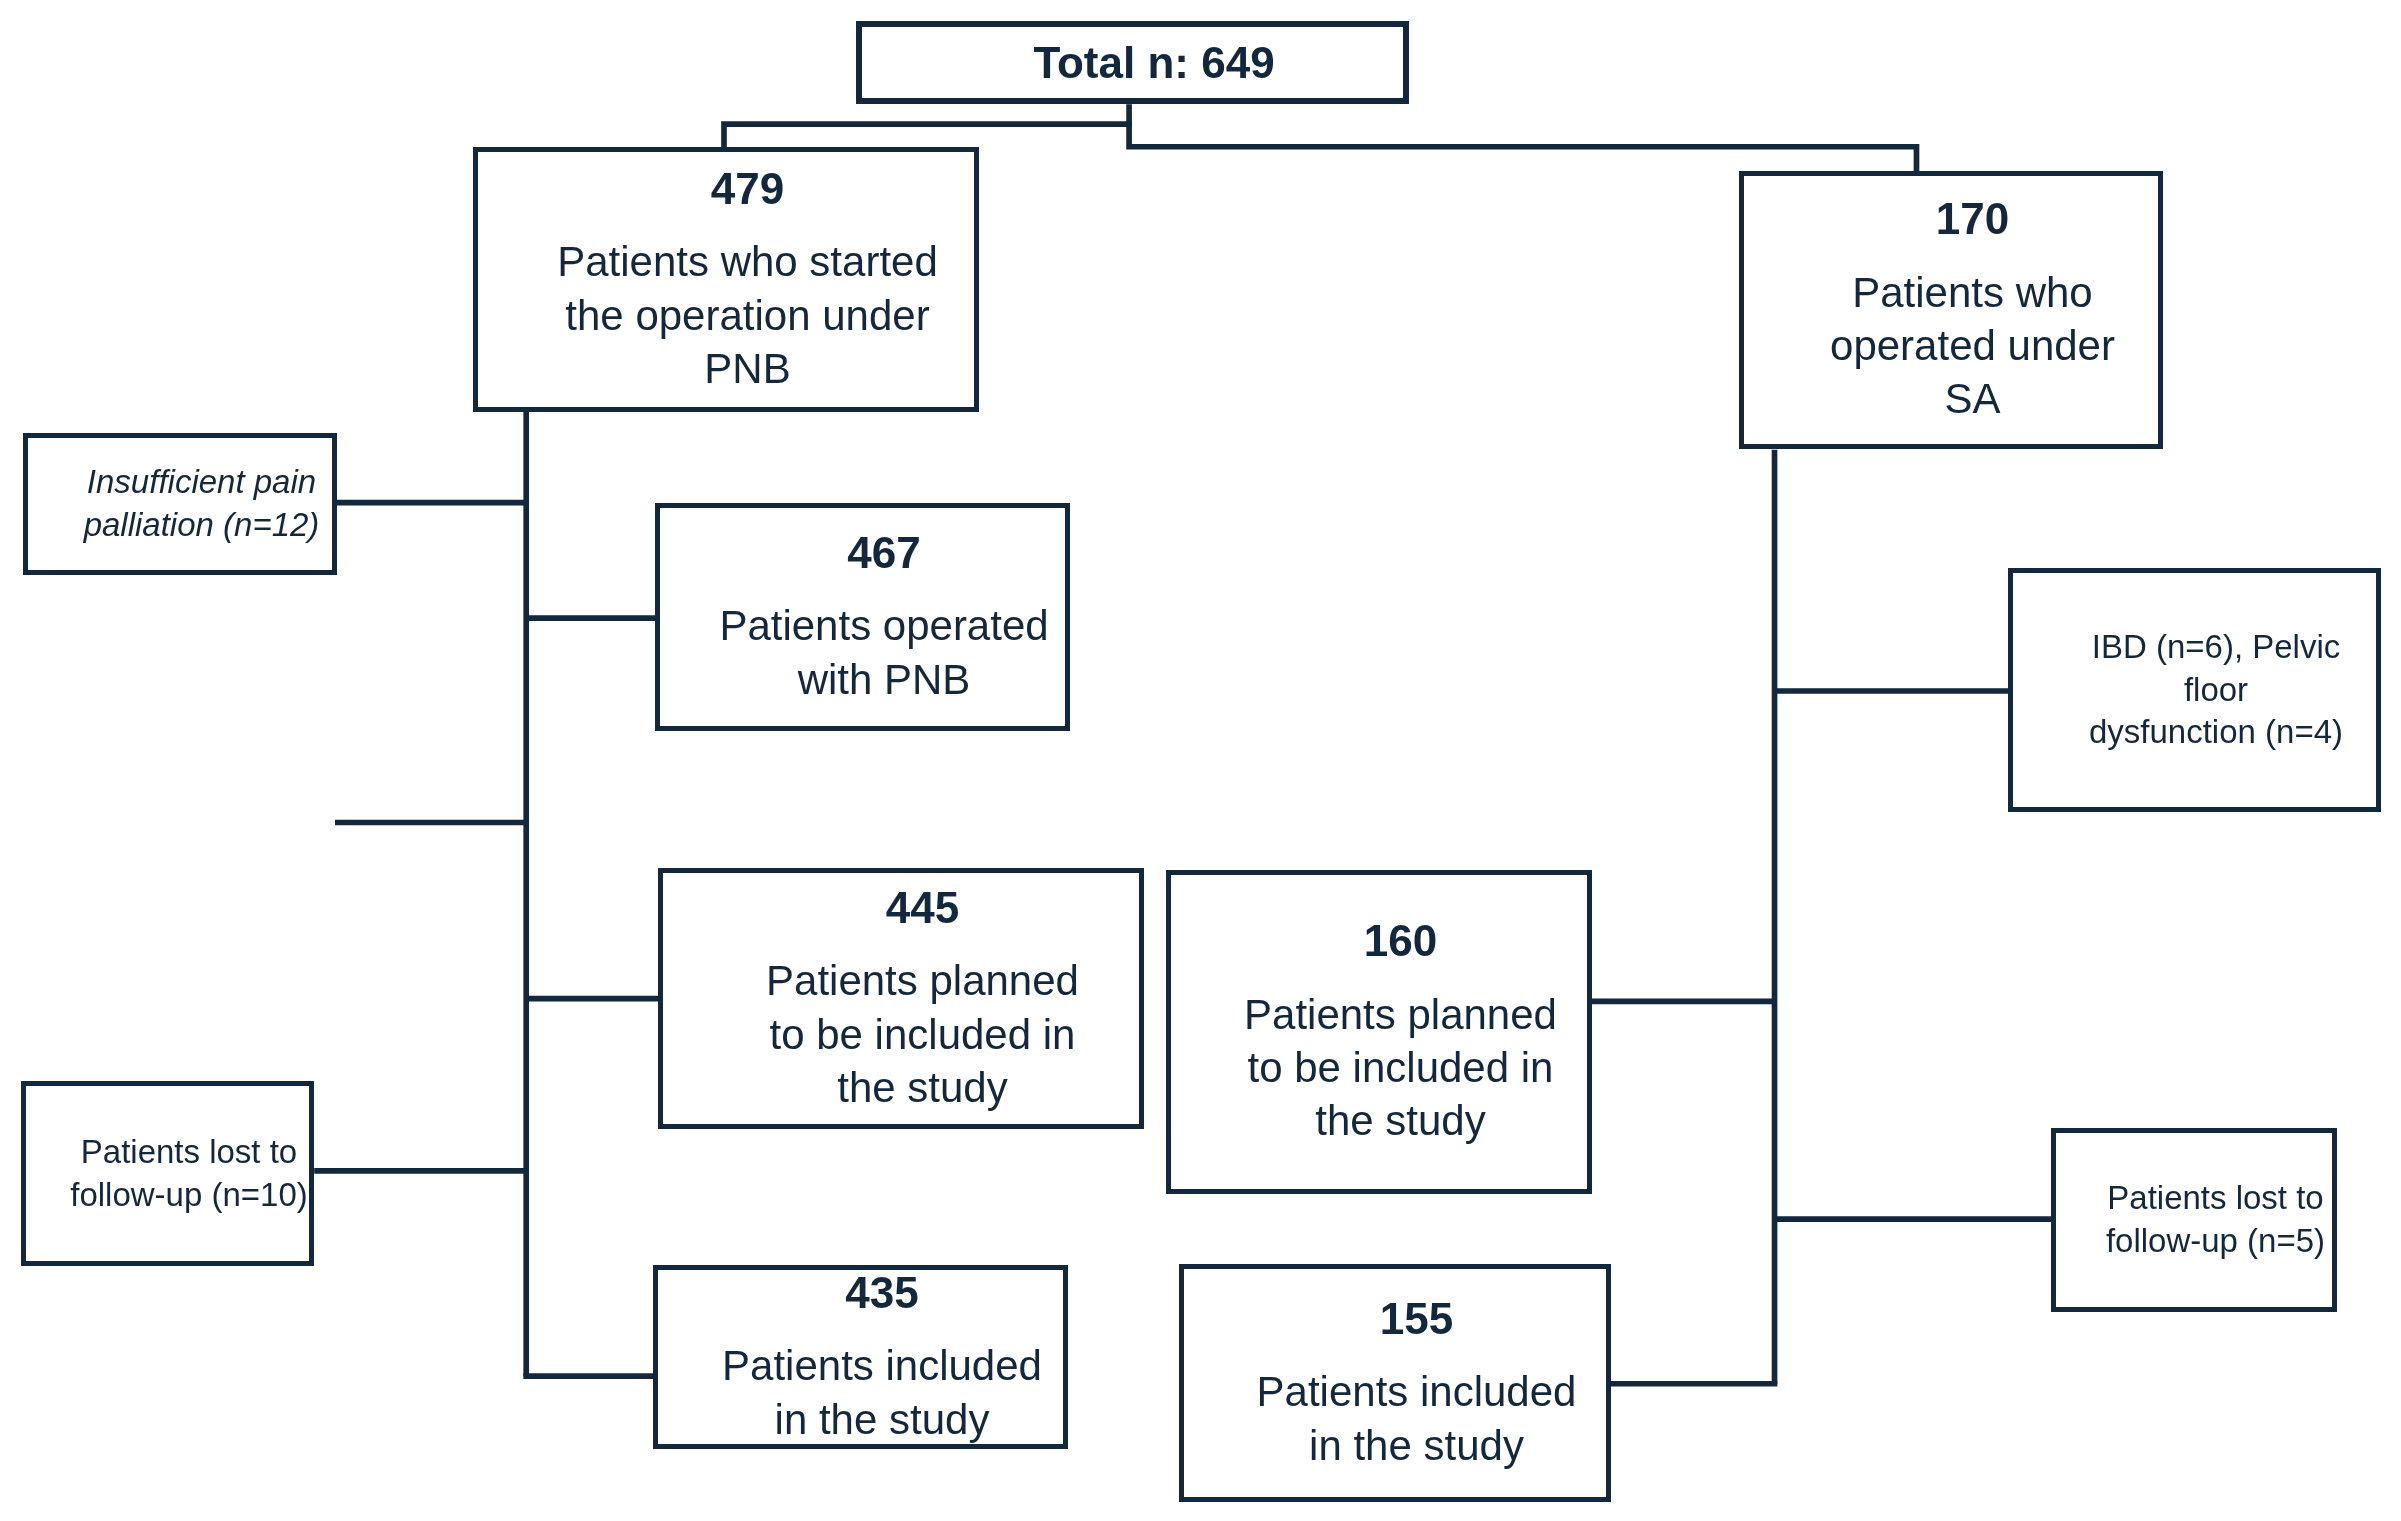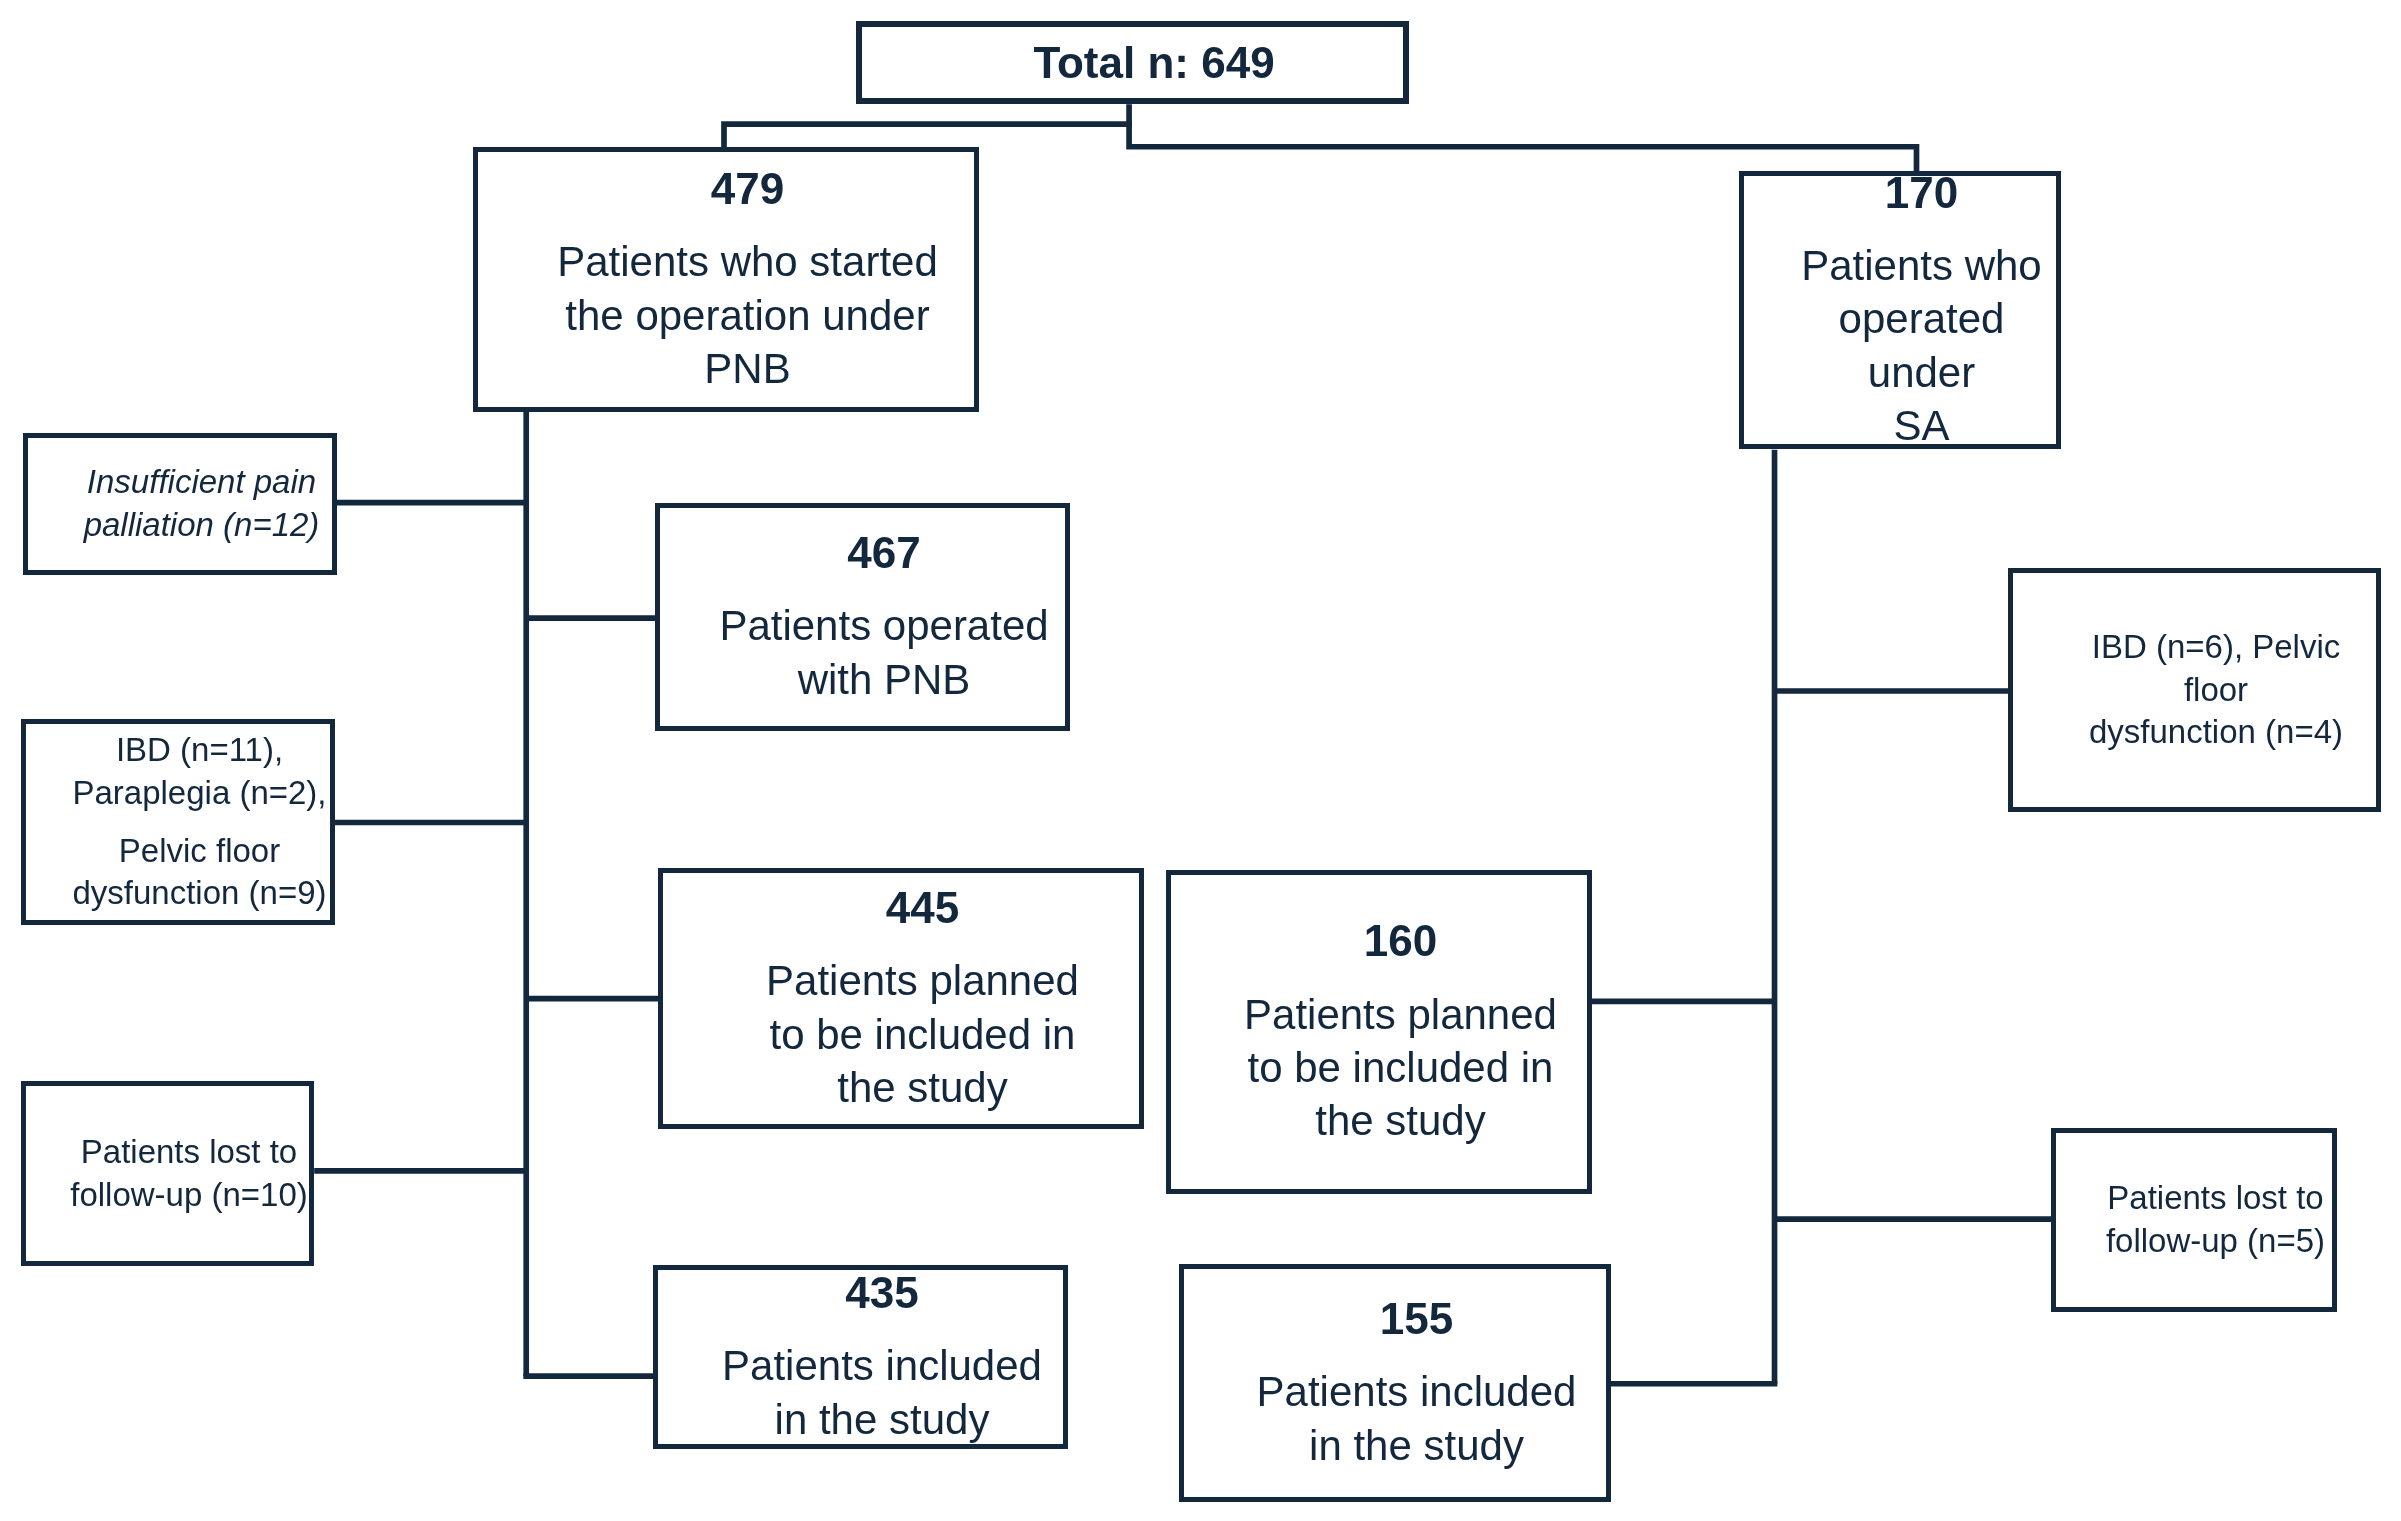--- a/index.html
+++ b/index.html
@@ -70,38 +70,32 @@
     <div class="lbl">Total n: 649</div>
   </div>
 
   <div class="box main" style="left:473px;top:147px;width:506px;height:265px;">
     <div class="num">479</div>
     <div class="lbl">Patients who started
 the operation under
 PNB</div>
   </div>
 
-  <div class="box main" style="left:1739px;top:171px;width:322px;height:278px;">
+  <div class="box main" style="left:1739px;top:171px;width:424px;height:278px;">
     <div class="num">170</div>
     <div class="lbl">Patients who
 operated under
 SA</div>
   </div>
 
   <div class="box side italic" style="left:23px;top:433px;width:314px;height:142px;">
     <div class="lbl">Insufficient pain
 palliation (n=12)</div>
   </div>
 
-  <div class="box side" style="left:21px;top:719px;width:314px;height:206px;">
-    <div class="lbl">IBD (n=11),
-Paraplegia (n=2),</div>
-    <div class="lbl">Pelvic floor
-dysfunction (n=9)</div>
-  </div>
 
   <div class="box side" style="left:21px;top:1081px;width:293px;height:185px;">
     <div class="lbl">Patients lost to
 follow-up (n=10)</div>
   </div>
 
   <div class="box main" style="left:655px;top:503px;width:415px;height:228px;">
     <div class="num">467</div>
     <div class="lbl">Patients operated
 with PNB</div>

